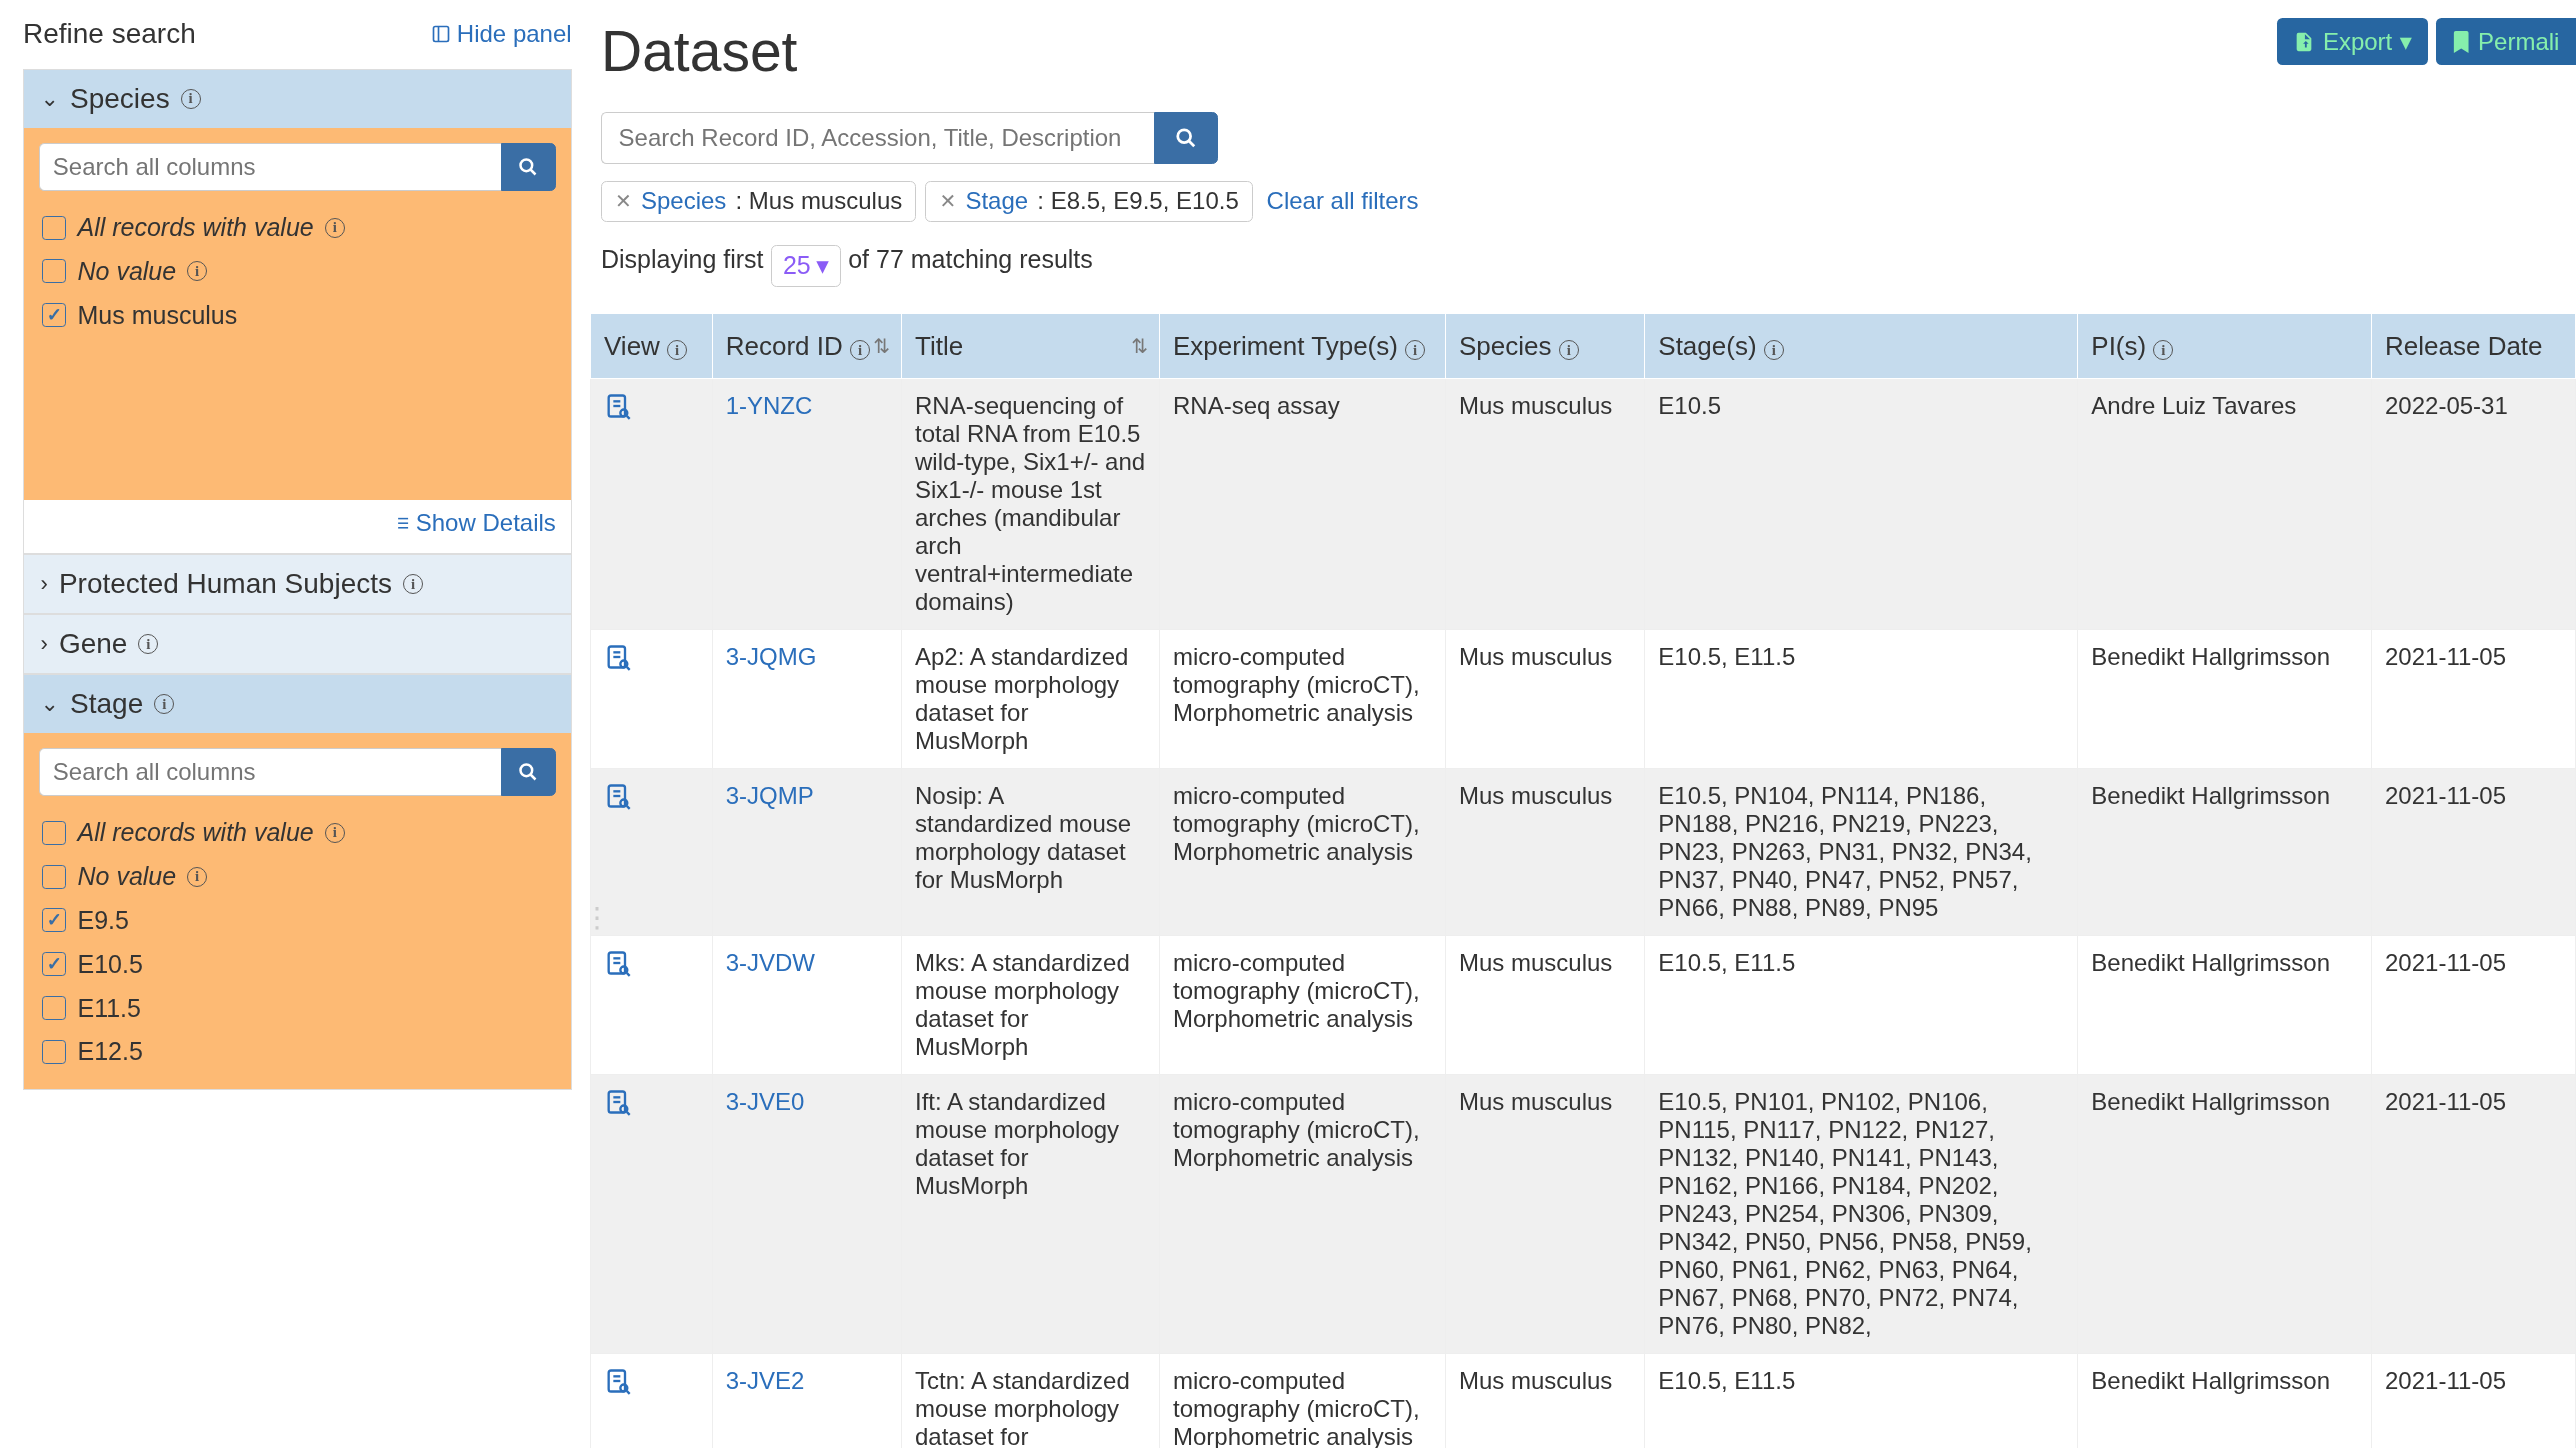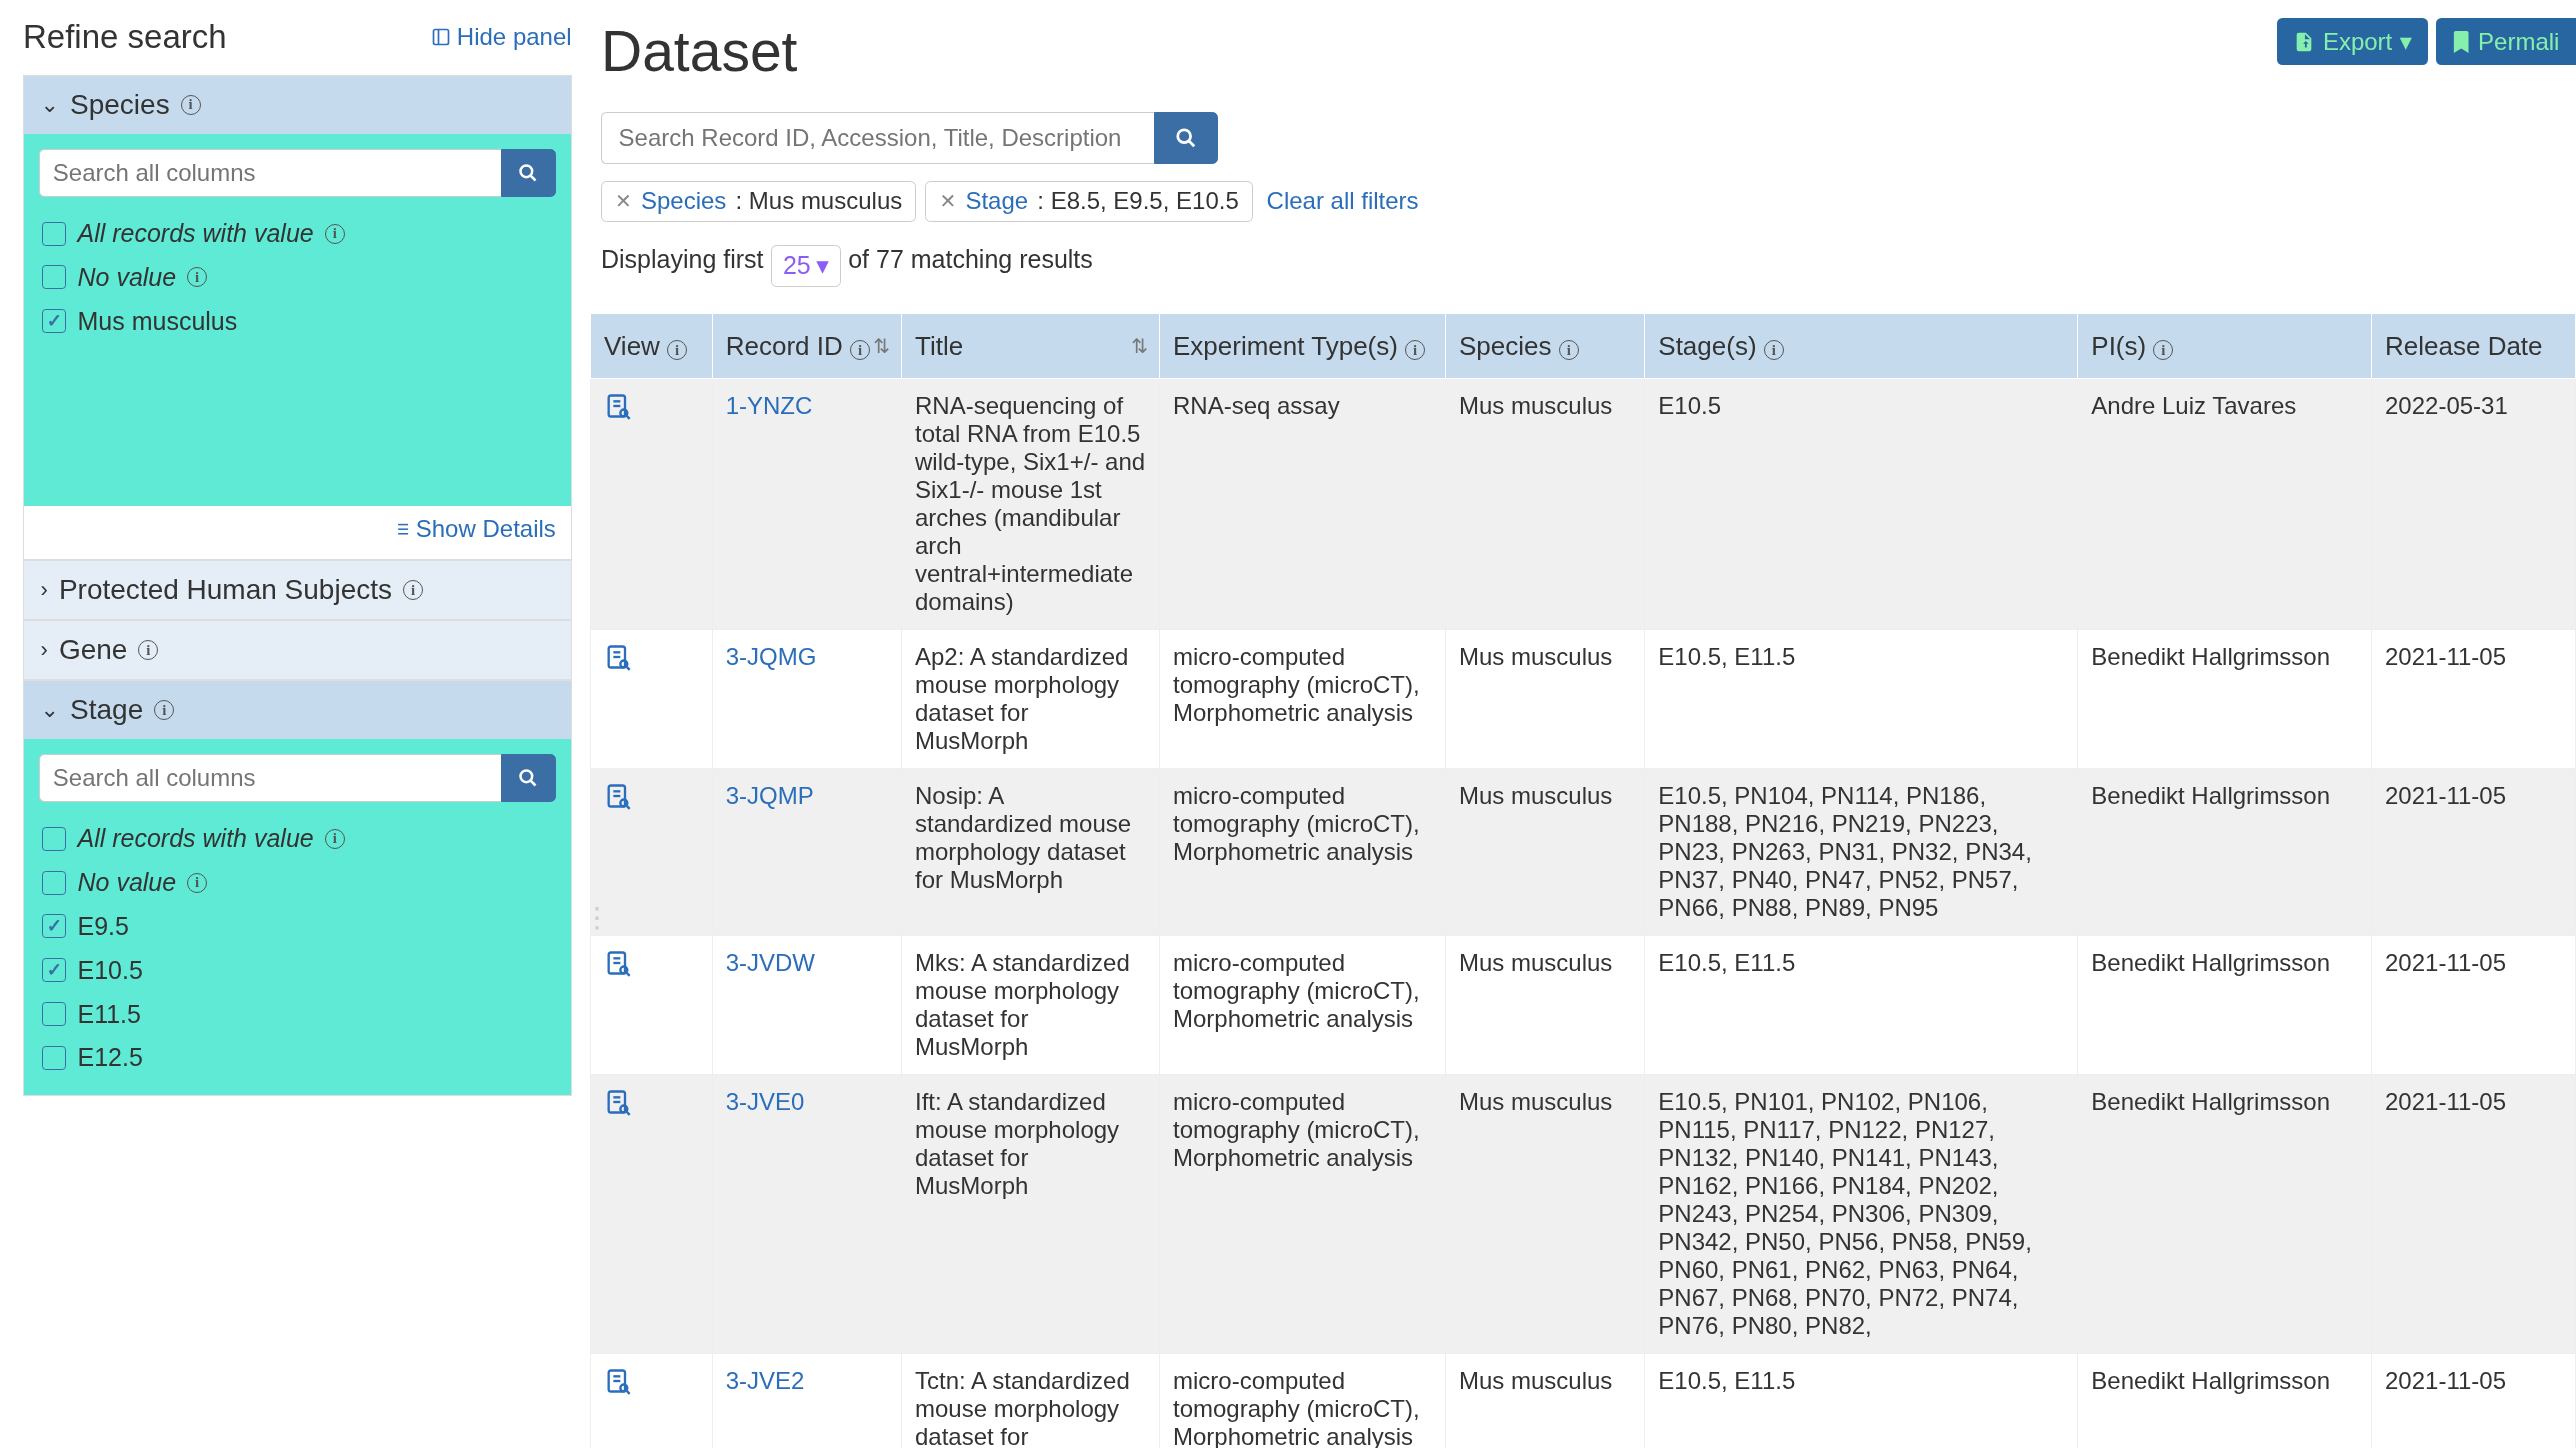--- a/index.html
+++ b/index.html
@@ -22,28 +22,28 @@
 .chip { display: inline-flex; align-items: center; gap: 9.2px; padding: 5.5px 13px; border: 0.9px solid #ccc; border-radius: 5.5px; font-size: 24px; }
 .chip-close { color: #888; cursor: pointer; font-size: 20px; }
 .chip-key { color: #2a6ebb; }
 .chip-val { color: #333; }
 .clear-link { color: #2a6ebb; cursor: pointer; margin-left: 4.6px; }
 
 .result-count-row { display: flex; align-items: flex-start; gap: 7.4px; margin-bottom: 26px; padding-left: 11px; font-size: 25px; }
 .page-size-select { border: 0.9px solid #ccc; border-radius: 5.5px; padding: 5.5px 11px; color: #8b5cf6; display: inline-flex; align-items: center; gap: 5.5px; cursor: pointer; }
 
 .sidebar-header { display: flex; justify-content: space-between; align-items: center; margin-bottom: 18.4px; }
-.refine-title { font-size: 33px; font-weight: 400; }
+.refine-title { font-size: 28px; font-weight: 400; }
 .hide-panel { color: #2a6ebb; cursor: pointer; display: flex; align-items: center; gap: 5.5px; }
 
 .facet-panel { border: 0.9px solid #ddd; border-radius: 0; margin-bottom: 0; }
 .facet-header { background: #c5dbed; padding: 13px 16.6px; display: flex; align-items: center; gap: 11px; font-size: 28px; cursor: pointer; }
 .facet-header.collapsed { background: #e5eef6; }
 .facet-chevron { font-size: 22px; }
-.facet-body { padding: 14.8px; background: #5eead4; }
+.facet-body { padding: 14.8px; background: #fdba74; }
 .facet-search { display: flex; margin-bottom: 14.8px; }
 .facet-search input { flex: 1; padding: 9.2px 13px; border: 0.9px solid #ccc; border-right: none; border-radius: 5.5px 0 0 5.5px; font-size: 24px; }
 .facet-search button { padding: 0 16.6px; background: #3a6ea5; border: 0.9px solid #3a6ea5; border-radius: 0 5.5px 5.5px 0; color: #fff; cursor: pointer; }
 .facet-option { display: flex; align-items: center; gap: 11px; padding: 7.4px 3.7px; font-size: 25px; }
 .checkbox { width: 24px; height: 24px; border: 1.8px solid #3a6ea5; border-radius: 3.7px; display: flex; align-items: center; justify-content: center; cursor: pointer; flex-shrink: 0; }
 .checkbox.checked::after { content: "✓"; color: #3a6ea5; font-size: 18.4px; font-weight: bold; }
 .facet-option .italic { font-style: italic; }
 .show-details { text-align: right; padding: 9.2px 14.8px 14.8px; }
 .show-details a { color: #2a6ebb; cursor: pointer; display: inline-flex; align-items: center; gap: 5.5px; }
 

